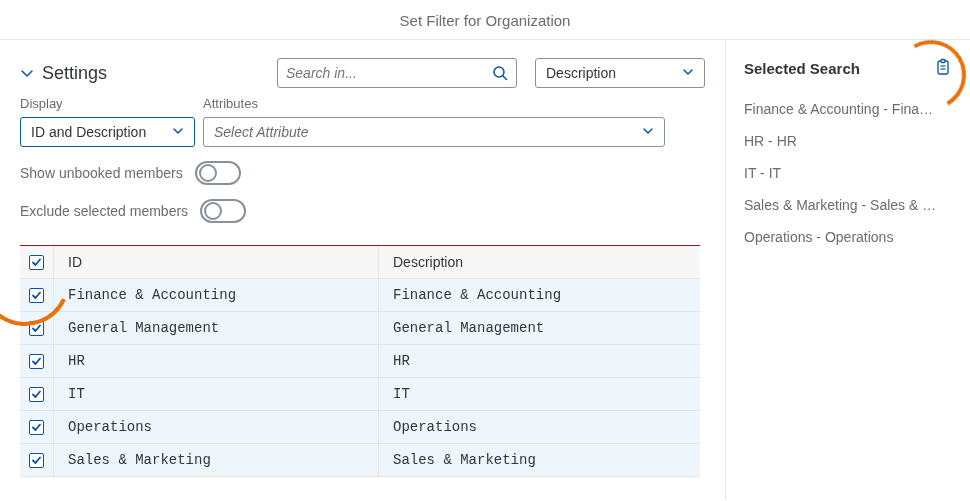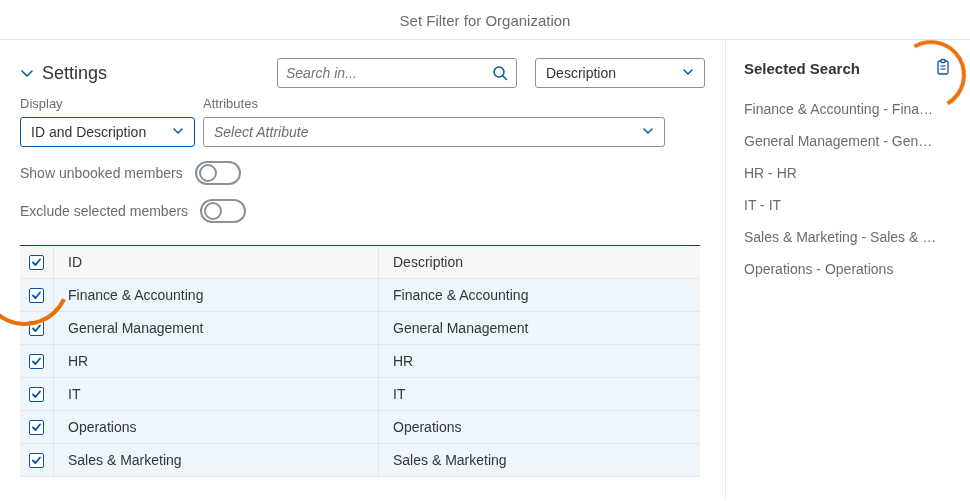--- a/index.html
+++ b/index.html
@@ -142,21 +142,21 @@
     border-top:1px solid #7f1d1d;
     width: 680px;
   }
   .trow {
     display:flex;
     align-items:center;
     border-bottom:1px solid #e5e5e5;
     height:33px;
   }
   .trow.header { background:#f7f7f7; font-weight:400; color:#32363a; }
-  .trow.sel { background:#eef5fb; }
+  .trow.sel { background:#eef5fb;font-family:Liberation Mono, monospace; }
   .cell-check {
     width:34px;
     display:flex;
     align-items:center;
     justify-content:center;
     border-right:1px solid #e5e5e5;
     height:100%;
   }
   .checkbox {
     width:15px; height:15px;
@@ -376,21 +376,20 @@
         <svg width="18" height="18" viewBox="0 0 18 18">
           <rect x="4" y="3" width="10" height="13" rx="1.5" stroke="#0854a0" stroke-width="1.3" fill="none"></rect>
           <rect x="7" y="1.5" width="4" height="3" rx="1" stroke="#0854a0" stroke-width="1.3" fill="#fff"></rect>
           <line x1="6.5" y1="8" x2="11.5" y2="8" stroke="#0854a0" stroke-width="1.2"></line>
           <line x1="6.5" y1="11" x2="11.5" y2="11" stroke="#0854a0" stroke-width="1.2"></line>
         </svg>
       </span>
     </div>
     <div id="selected-list">
         <div class="member-item">Finance &amp; Accounting - Fina…</div>
-        <div class="member-item">General Management - Gen…</div>
         <div class="member-item">HR - HR</div>
         <div class="member-item">IT - IT</div>
         <div class="member-item">Sales &amp; Marketing - Sales &amp; …</div>
         <div class="member-item">Operations - Operations</div>
       </div>
 
     <div class="arc" style="width:70px;height:70px;right:4px;top:40px;position:fixed;border-left-color:transparent;border-bottom-color:transparent;transform:rotate(15deg);"></div>
   </div>
 </div>
 

